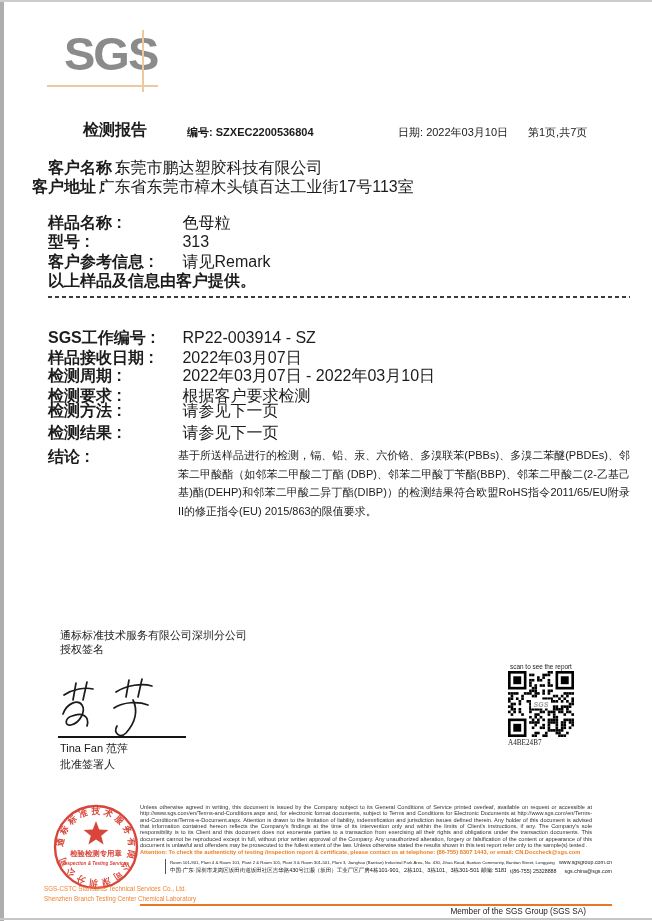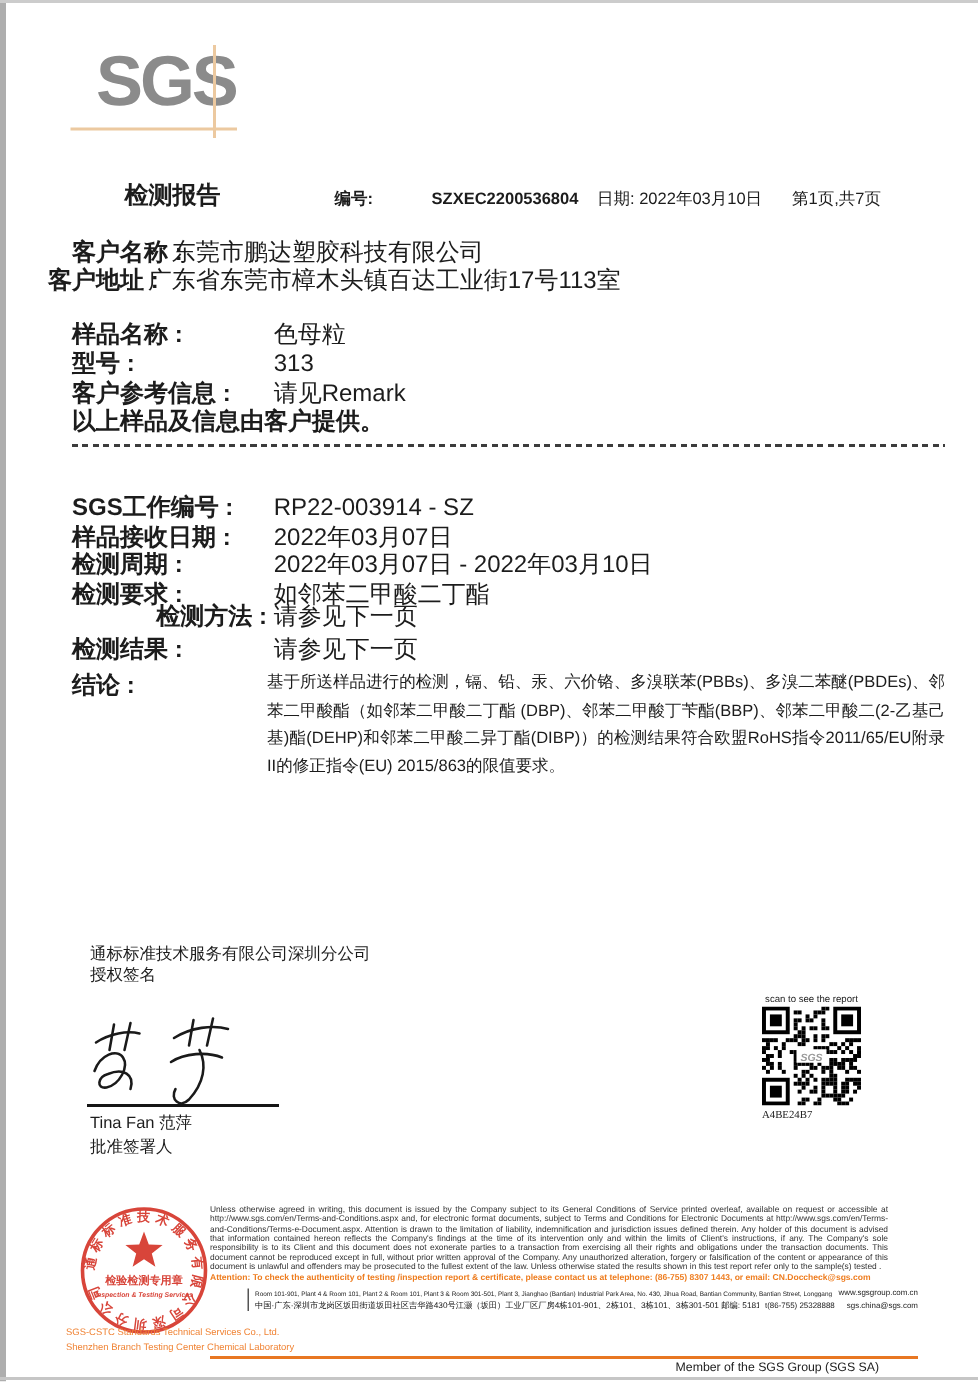--- a/index.html
+++ b/index.html
@@ -10,21 +10,21 @@
   .page-edge-left { left:0; top:0; width:4px; height:921px; background:#aeaeae; }
   .page-edge-top { left:0; top:0; width:652px; height:2px; background:#cccccc; }
   .page-edge-bottom { left:0; top:918px; width:652px; height:2px; background:#c6c6c6; }
 
   .sgs-logo { left:64px; top:26px; font-size:47px; font-weight:700; color:#8b8b8b; letter-spacing:-2px; }
   .logo-hline { left:47px; top:85px; width:111px; height:2px; background:#ecc9a0; }
   .logo-vline { left:142px; top:30px; width:2px; height:62px; background:#ecc9a0; }
 
   .doc-title { left:48px; top:120px; font-size:16px; font-weight:700;margin-left:35px; }
   .meta { top:125px; font-size:11px; }
-  .meta b { font-weight:700;margin-left:36px; }
+  .meta b { font-weight:700; }
 
   .row { font-size:16px; white-space:nowrap; }
   .row .lb { display:inline-block; font-weight:700; }
   .lb-w1 { width:62px; }
   .lb-w2 { width:130px; }
 
   .dashed-divider { left:48px; top:296px; width:582px; height:1.5px;
      background:repeating-linear-gradient(90deg,#3c3c3c 0 4px,transparent 4px 7px); }
 
   .conclusion { left:178px; top:446px; width:452px; font-size:11px; line-height:18.5px; text-align:justify; }
@@ -110,23 +110,23 @@
 <div class="abs row" style="left:48px; top:348px;">
   <span class="lb lb-w2">样品接收日期 :</span>
   <span>2022年03月07日</span>
 </div>
 <div class="abs row" style="left:48px; top:366px;">
   <span class="lb lb-w2">检测周期 :</span>
   <span>2022年03月07日 - 2022年03月10日</span>
 </div>
 <div class="abs row" style="left:48px; top:386px;">
   <span class="lb lb-w2">检测要求 :</span>
-  <span>如邻苯二甲酸二丁酯</span>
-</div>
-<div class="abs row" style="left:48px; top:401px;text-align:right;">
+  <span>根据客户要求检测</span>
+</div>
+<div class="abs row" style="left:48px; top:401px;">
   <span class="lb lb-w2">检测方法 :</span>
   <span>请参见下一页</span>
 </div>
 <div class="abs row" style="left:48px; top:423px;">
   <span class="lb lb-w2">检测结果 :</span>
   <span>请参见下一页</span>
 </div>
 <div class="abs row lbl" style="left:48px; top:447px;">结论 :</div>
 <div class="abs conclusion">基于所送样品进行的检测，镉、铅、汞、六价铬、多溴联苯(PBBs)、多溴二苯醚(PBDEs)、邻苯二甲酸酯（如邻苯二甲酸二丁酯 (DBP)、邻苯二甲酸丁苄酯(BBP)、邻苯二甲酸二(2-乙基己基)酯(DEHP)和邻苯二甲酸二异丁酯(DIBP)）的检测结果符合欧盟RoHS指令2011/65/EU附录II的修正指令(EU) 2015/863的限值要求。</div>
 

